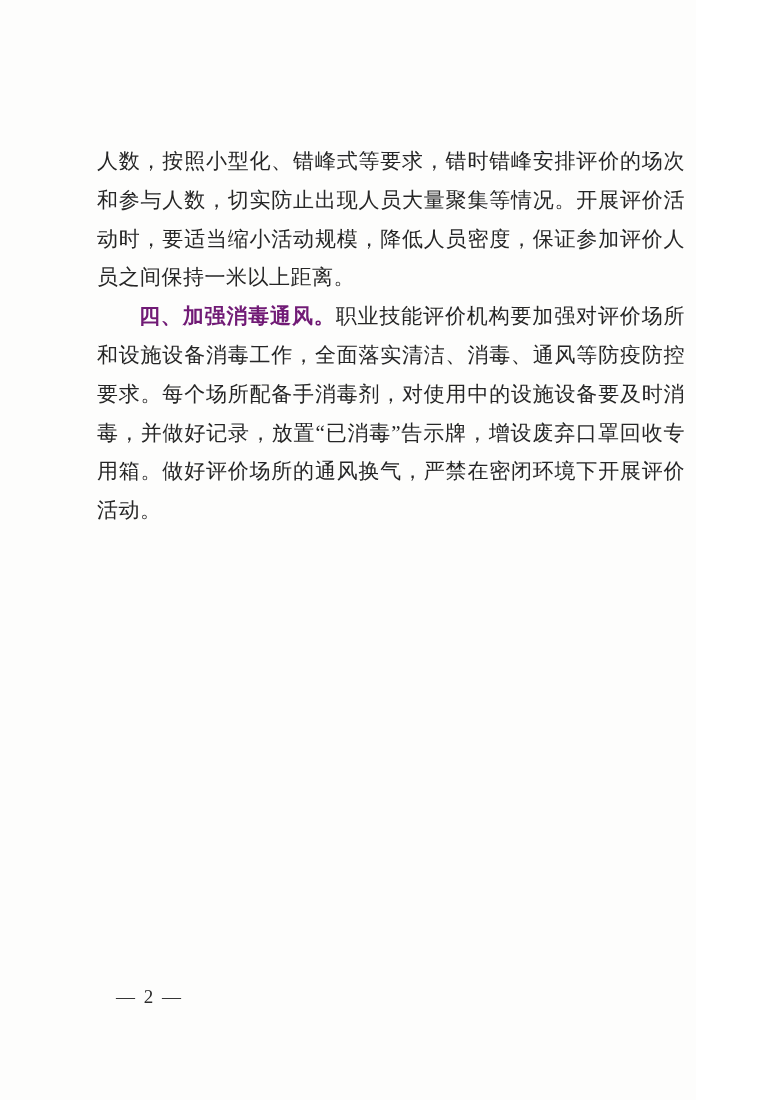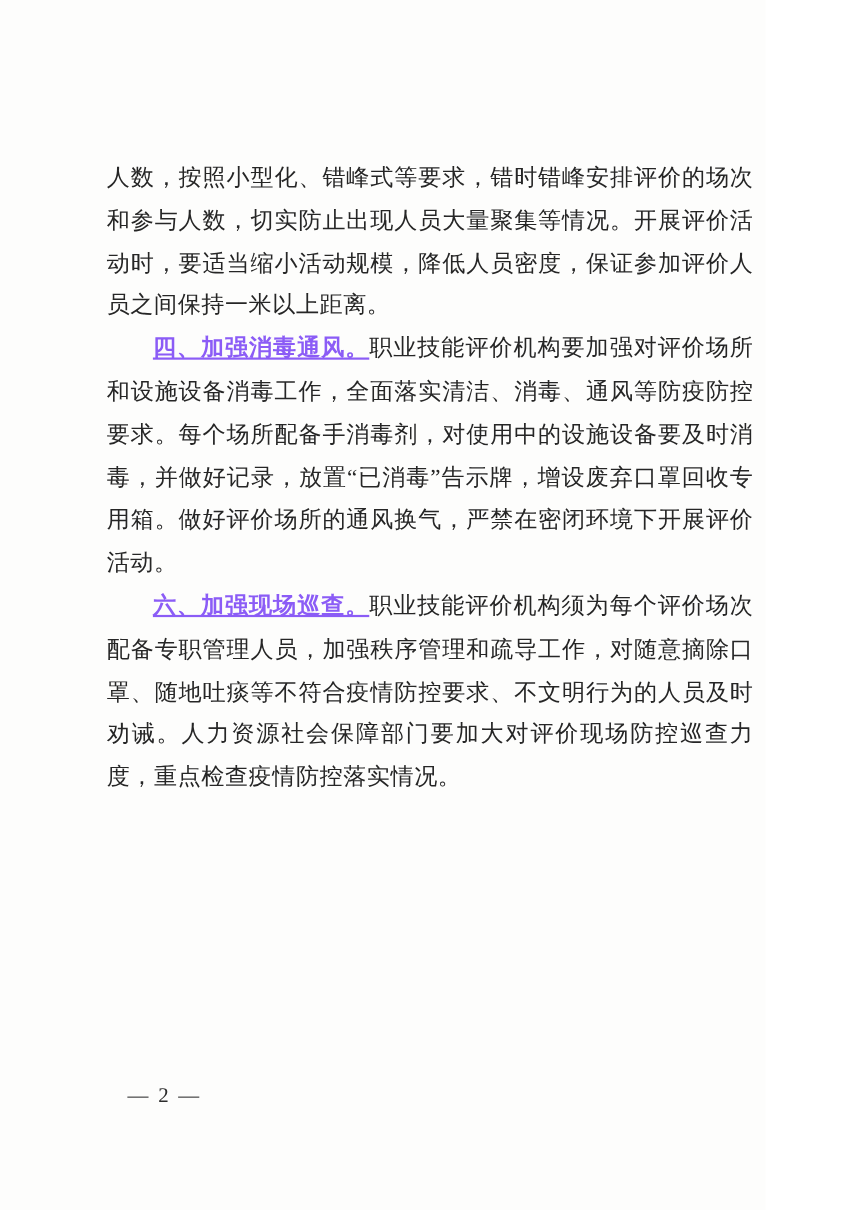--- a/index.html
+++ b/index.html
@@ -30,22 +30,21 @@
     margin: 0;
     padding: 0;
     text-indent: 2em;
   }
   .para.no-indent {
     text-indent: 0;
   }
   .para-heading {
     font-family: "Liberation Sans", sans-serif;
     font-weight: 700;
-    color: #8b5cf6;
-    text-decoration: underline;
+    color: #701a75;
   }
   .page-number {
     position: absolute;
     left: 116px;
     top: 986px;
     font-size: 19px;
     letter-spacing: 2px;
     color: #2c2c2c;
     font-family: "Liberation Serif", serif;
   }
@@ -54,19 +53,18 @@
 <body>
 
 <div class="page">
   <div class="content">
 
     <p class="para no-indent"><span>人数，按照小型化、错峰式等要求，错时错峰安排评价的场次和参与人数，切实防止出现人员大量聚集等情况。开展评价活动时，要适当缩小活动规模，降低人员密度，保证参加评价人员之间保持一米以上距离。</span></p>
 
     <p class="para"><span class="para-heading">四、加强消毒通风。</span><span>职业技能评价机构要加强对评价场所和设施设备消毒工作，全面落实清洁、消毒、通风等防疫防控要求。每个场所配备手消毒剂，对使用中的设施设备要及时消毒，并做好记录，放置“已消毒”告示牌，增设废弃口罩回收专用箱。做好评价场所的通风换气，严禁在密闭环境下开展评价活动。</span></p>
 
 
-    <p class="para"><span class="para-heading">六、加强现场巡查。</span><span>职业技能评价机构须为每个评价场次配备专职管理人员，加强秩序管理和疏导工作，对随意摘除口罩、随地吐痰等不符合疫情防控要求、不文明行为的人员及时劝诫。人力资源社会保障部门要加大对评价现场防控巡查力度，重点检查疫情防控落实情况。</span></p>
 
 
   </div>
 
   <div class="page-number">— 2 —</div>
 </div>
 
 </body></html>

